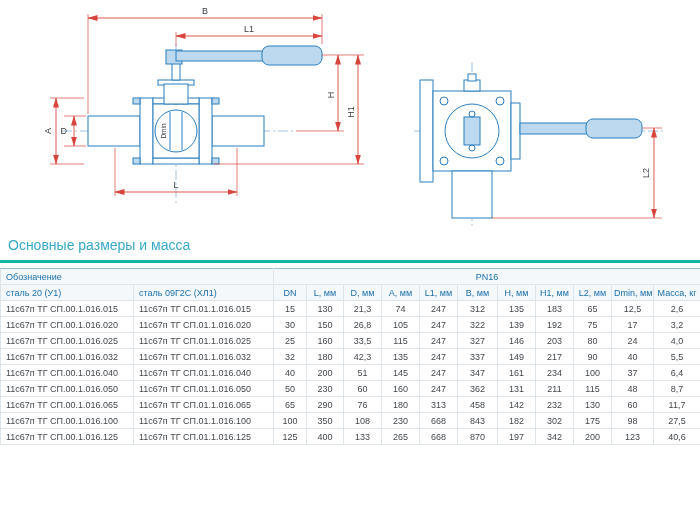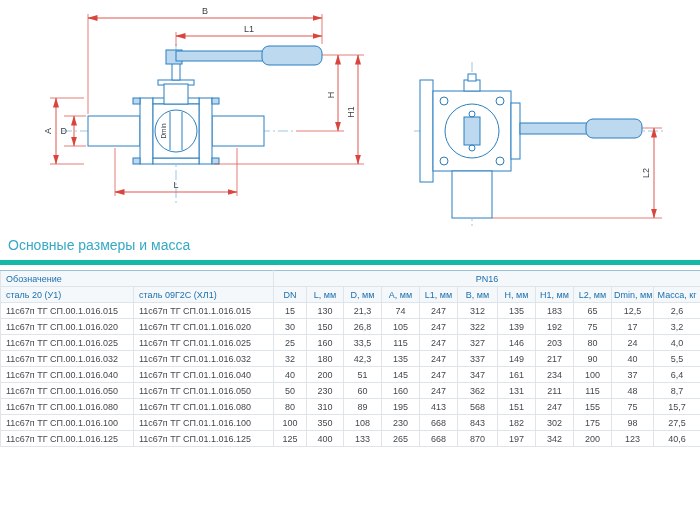--- a/index.html
+++ b/index.html
@@ -11,21 +11,21 @@
   .part  {stroke:#2b7fc0; fill:#ffffff; stroke-width:1;}
   .part2 {stroke:#2b7fc0; fill:#bcd9ef; stroke-width:1;}
   .bl    {stroke:#2b7fc0; fill:none; stroke-width:1;}
   .cl    {stroke:#5b9fd0; fill:none; stroke-width:0.6; stroke-dasharray:10 3 2 3;}
   .dim   {stroke:#d9453c; fill:none; stroke-width:0.9;}
   .ext   {stroke:#d9453c; fill:none; stroke-width:0.7;}
   .dimt  {font-family:"Liberation Sans",sans-serif; font-size:9px; fill:#3c4146;}
   .dimts {font-family:"Liberation Sans",sans-serif; font-size:6.5px; fill:#3c4146;}
 
   
-  .section-title-wrap {border-bottom:5px solid #14b8a6; padding:2px 0 6px 8px; margin-top:2px;}
+  .section-title-wrap {border-bottom:3px solid #14b8a6; padding:2px 0 6px 8px; margin-top:2px;}
   .section-title {color:#36a9c6; font-size:14px;}
 
   
   table {width:700px; border-collapse:collapse; table-layout:fixed; margin-top:5px; font-size:9px;}
   th,td {border:1px solid #dde5ea; padding:2.5px 2px; text-align:center; font-weight:normal; overflow:hidden; white-space:nowrap;}
   thead th {color:#1c6fad; background:#f4f8fb;}
   thead tr:first-child th {border-top:1px solid #9cc0d6;}
   td.left, th.left {text-align:left; padding-left:5px;}
   tbody td {color:#43484d;}
 </style>
@@ -281,33 +281,33 @@
           <td>160</td>
           <td>247</td>
           <td>362</td>
           <td>131</td>
           <td>211</td>
           <td>115</td>
           <td>48</td>
           <td>8,7</td>
         </tr>
         <tr>
-          <td class="left">11с67п ТГ СП.00.1.016.080</td>
-          <td class="left">11с67п ТГ СП.01.1.016.080</td>
-          <td>80</td>
-          <td>310</td>
-          <td>89</td>
-          <td>195</td>
-          <td>413</td>
-          <td>568</td>
-          <td>151</td>
-          <td>247</td>
-          <td>155</td>
-          <td>75</td>
-          <td>15,7</td>
+          <td class="left">11с67п ТГ СП.00.1.016.065</td>
+          <td class="left">11с67п ТГ СП.01.1.016.065</td>
+          <td>65</td>
+          <td>290</td>
+          <td>76</td>
+          <td>180</td>
+          <td>313</td>
+          <td>458</td>
+          <td>142</td>
+          <td>232</td>
+          <td>130</td>
+          <td>60</td>
+          <td>11,7</td>
         </tr>
         <tr>
           <td class="left">11с67п ТГ СП.00.1.016.100</td>
           <td class="left">11с67п ТГ СП.01.1.016.100</td>
           <td>100</td>
           <td>350</td>
           <td>108</td>
           <td>230</td>
           <td>668</td>
           <td>843</td>

